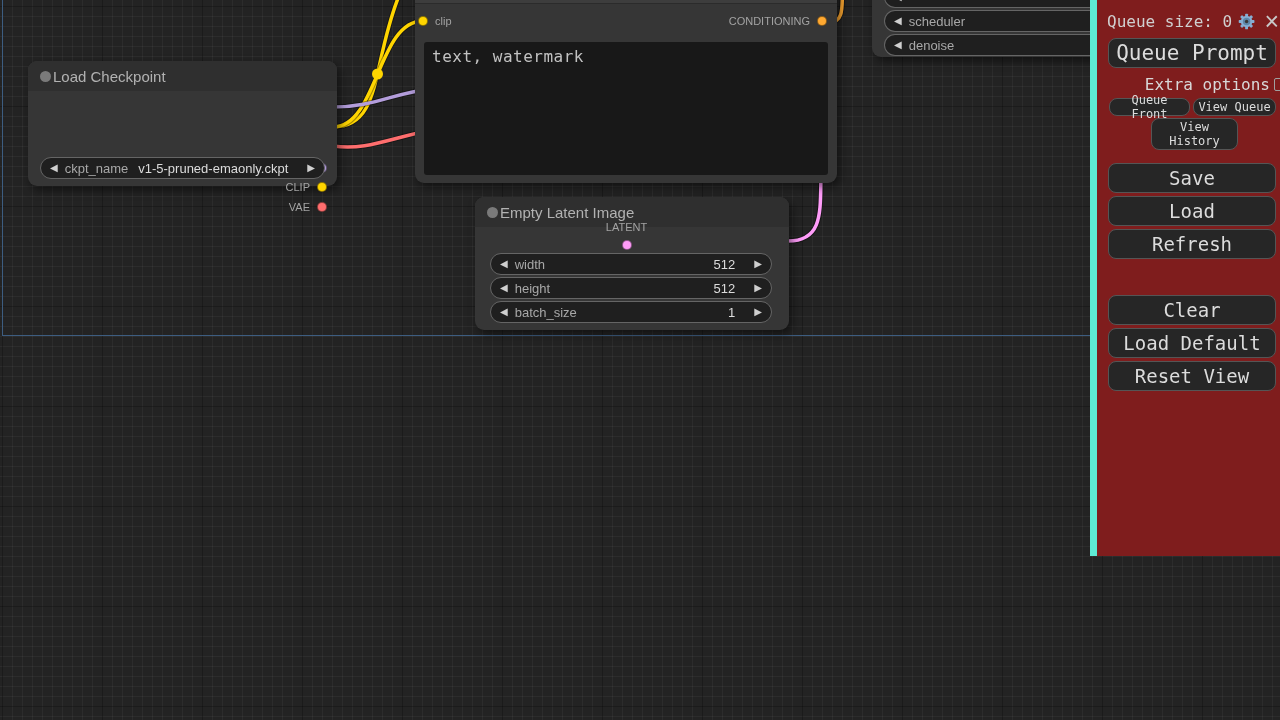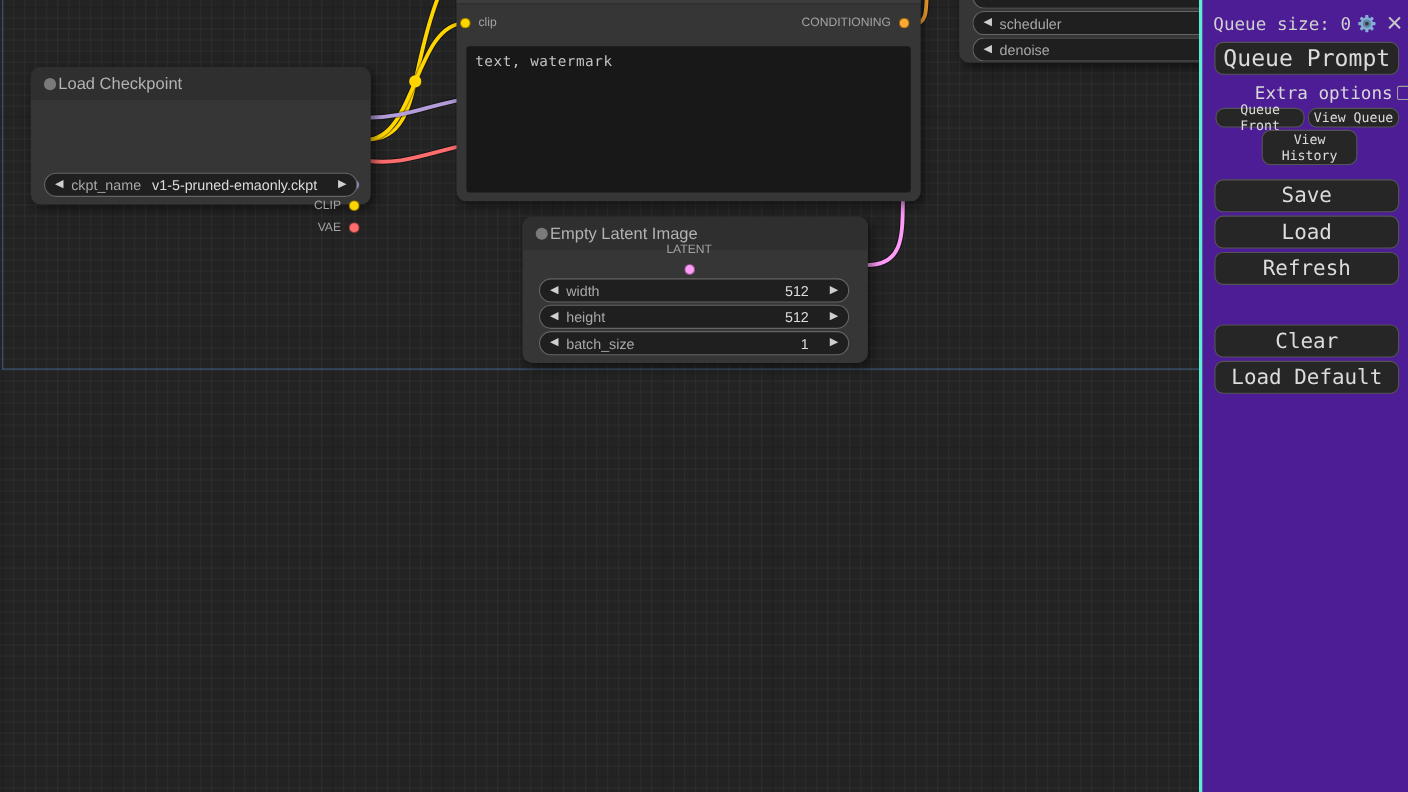--- a/index.html
+++ b/index.html
@@ -49,35 +49,35 @@
     position:absolute; height:22px; background:#1f1f1f;
     border:1.5px solid #656565; border-radius:11px;
     display:flex; align-items:center; font-size:13px; padding:0 9px; gap:7px;
   }
   .pill .wname { color:#a8a8a8; white-space:nowrap; }
   .pill .wval { margin-left:auto; color:#dcdcdc; margin-right:12px; white-space:nowrap; }
   .pill .arrow { color:#cfcfcf; font-size:10px; line-height:1; flex:0 0 auto; }
   .pill.cut { border-right:none; border-radius:11px 0 0 11px; }
   .textarea {
     position:absolute; background:#181818; border-radius:3px;
-    font-family:"DejaVu Sans Mono", monospace; font-size:13px; letter-spacing:0.5px;
+    font-family:"DejaVu Sans Mono", monospace; font-size:16px; letter-spacing:0.5px;
     color:#c2c2c2; padding:8px; line-height:14px;
   }
 
   
   #node-load-checkpoint { left:28px; top:61px; width:309px; height:125px; }
   #node-clip-encode { left:415px; top:-26px; width:422px; height:209px; }
   #node-clip-encode .titlebar { background:#3d3d3d; border-radius:0; border-bottom:1px solid #2b2b2b; }
   #node-empty-latent { left:475px; top:197px; width:314px; height:133px; }
   #node-ksampler { left:872px; top:-70px; width:420px; height:127px; border-radius:9px 9px 0 9px; }
 
   
   .comfy-menu {
-    position:absolute; left:1090px; top:0; width:190px; height:720px;
-    background:#4c1d95; border-left:3px solid #5eead4; z-index:20;
+    position:absolute; left:1090px; top:0; width:190px; height:556px;
+    background:#7f1d1d; border-left:7px solid #5eead4; z-index:20;
     font-family:"DejaVu Sans Mono", monospace; color:#dcdcdc;
   }
   .queue-row { position:absolute; left:10px; top:9px; width:172px; height:24px; display:flex; align-items:center; }
   .queue-size { font-size:16px; color:#d0d0d0; letter-spacing:0; white-space:nowrap; }
   .gear { width:21px; height:21px; margin-left:6px; cursor:pointer; }
   .close-x { margin-left:9px; font-size:25px; line-height:18px; color:#c8c8c8; cursor:pointer; font-family:"Liberation Sans",sans-serif; }
   .cbtn {
     background:#262626; border:1px solid #555; border-radius:8px; color:#dcdcdc;
     font-family:"DejaVu Sans Mono", monospace; display:flex; align-items:center; justify-content:center;
     cursor:pointer; position:absolute; text-align:center;
@@ -224,13 +224,14 @@
 
   <button class="cbtn" id="btn-queue-front">Queue Front</button>
   <button class="cbtn" id="btn-view-queue">View Queue</button>
   <button class="cbtn" id="btn-view-history">View History</button>
 
   <button class="cbtn bigbtn" id="btn-load">Load</button>
   <button class="cbtn bigbtn" id="btn-save">Save</button>
   <button class="cbtn bigbtn" id="btn-refresh">Refresh</button>
   <button class="cbtn bigbtn" id="btn-clear">Clear</button>
   <button class="cbtn bigbtn" id="btn-load-default">Load Default</button>
+  <button class="cbtn bigbtn" id="btn-reset-view">Reset View</button>
 </div>
 
 </body></html>

